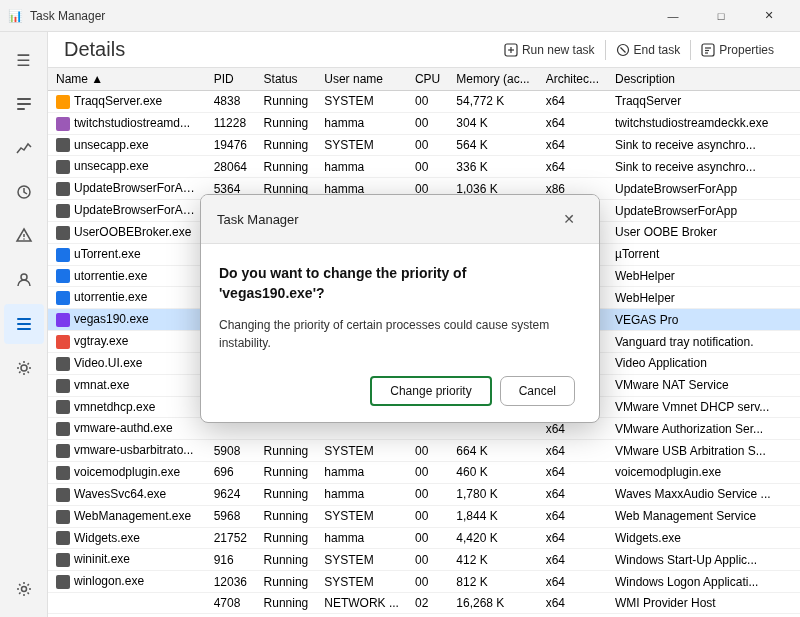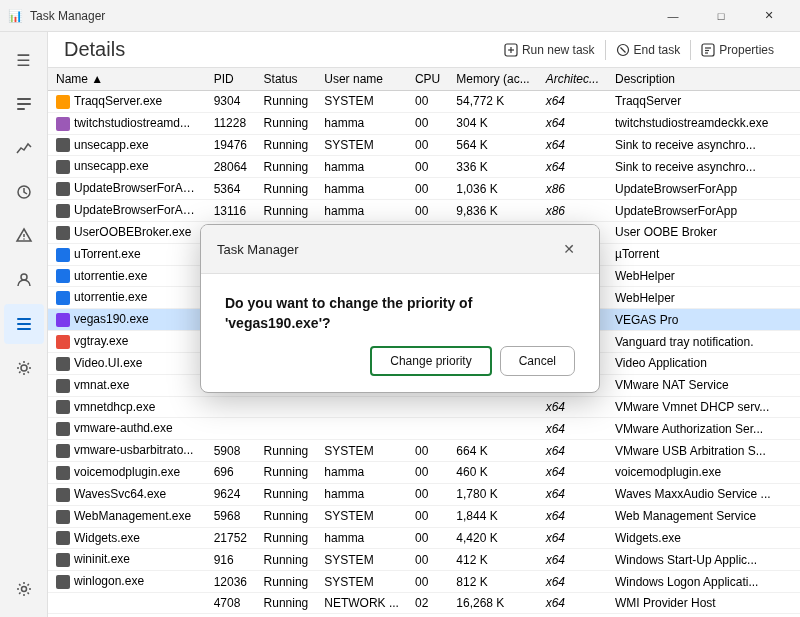--- a/index.html
+++ b/index.html
@@ -167,21 +167,21 @@
       margin-right: 4px;
       vertical-align: middle;
       border-radius: 2px;
     }
     .col-name { width: 160px; }
     .col-pid { width: 50px; }
     .col-status { width: 60px; }
     .col-user { width: 70px; }
     .col-cpu { width: 30px; }
     .col-mem { width: 70px; }
-    .col-arch { width: 60px; font-style: italic; }
+    .col-arch { width: 60px; }
     .col-desc { width: 200px; }
 
     
     .dialog-overlay {
       position: absolute;
       top: 0; left: 0; right: 0; bottom: 0;
       display: flex;
       align-items: center;
       justify-content: center;
       z-index: 100;
@@ -214,21 +214,21 @@
       display: flex; align-items: center; justify-content: center;
       cursor: pointer;
       border-radius: 4px;
       font-size: 14px;
       color: #555;
       border: none;
       background: transparent;
     }
 
     .dialog-body {
-      padding: 20px 24px 16px 24px;
+      padding: 20px 24px 16px 18px;
     }
     .dialog-question {
       font-size: 14px;
       font-weight: 600;
       color: #111;
       margin-bottom: 12px;
       line-height: 1.4;
     }
     .dialog-info {
       font-size: 12px;
@@ -378,21 +378,21 @@
             <th class="col-user">User name</th>
             <th class="col-cpu">CPU</th>
             <th class="col-mem">Memory (ac...</th>
             <th class="col-arch">Architec...</th>
             <th class="col-desc">Description</th>
           </tr>
         </thead>
         <tbody id="table-body">
         <tr>
               <td class="col-name"><span class="process-icon" style="background: rgb(255, 153, 0); display: inline-block; width: 14px; height: 14px; border-radius: 2px; vertical-align: middle; margin-right: 4px;"></span><span>TraqqServer.exe</span></td>
-              <td class="col-pid">9304</td>
+              <td class="col-pid">4838</td>
               <td class="col-status">Running</td>
               <td class="col-user">SYSTEM</td>
               <td class="col-cpu">00</td>
               <td class="col-mem">54,772 K</td>
               <td class="col-arch">x64</td>
               <td class="col-desc">TraqqServer</td>
             </tr>
             <tr>
               <td class="col-name"><span class="process-icon" style="background: rgb(155, 89, 182); display: inline-block; width: 14px; height: 14px; border-radius: 2px; vertical-align: middle; margin-right: 4px;"></span><span>twitchstudiostreamd...</span></td>
               <td class="col-pid">11228</td>
@@ -630,19 +630,20 @@
 </div>
 
 <div class="dialog-overlay">
   <div class="dialog">
     <div class="dialog-titlebar">
       <span class="dialog-title-text">Task Manager</span>
       <button class="dialog-close">✕</button>
     </div>
     <div class="dialog-body">
       <div class="dialog-question">Do you want to change the priority of 'vegas190.exe'?</div>
+      <div class="dialog-info">Changing the priority of certain processes could cause system instability.</div>
       <div class="dialog-buttons">
         <button class="btn-primary">Change priority</button>
         <button class="btn-secondary">Cancel</button>
       </div>
     </div>
   </div>
 </div>
 
 </body></html>

